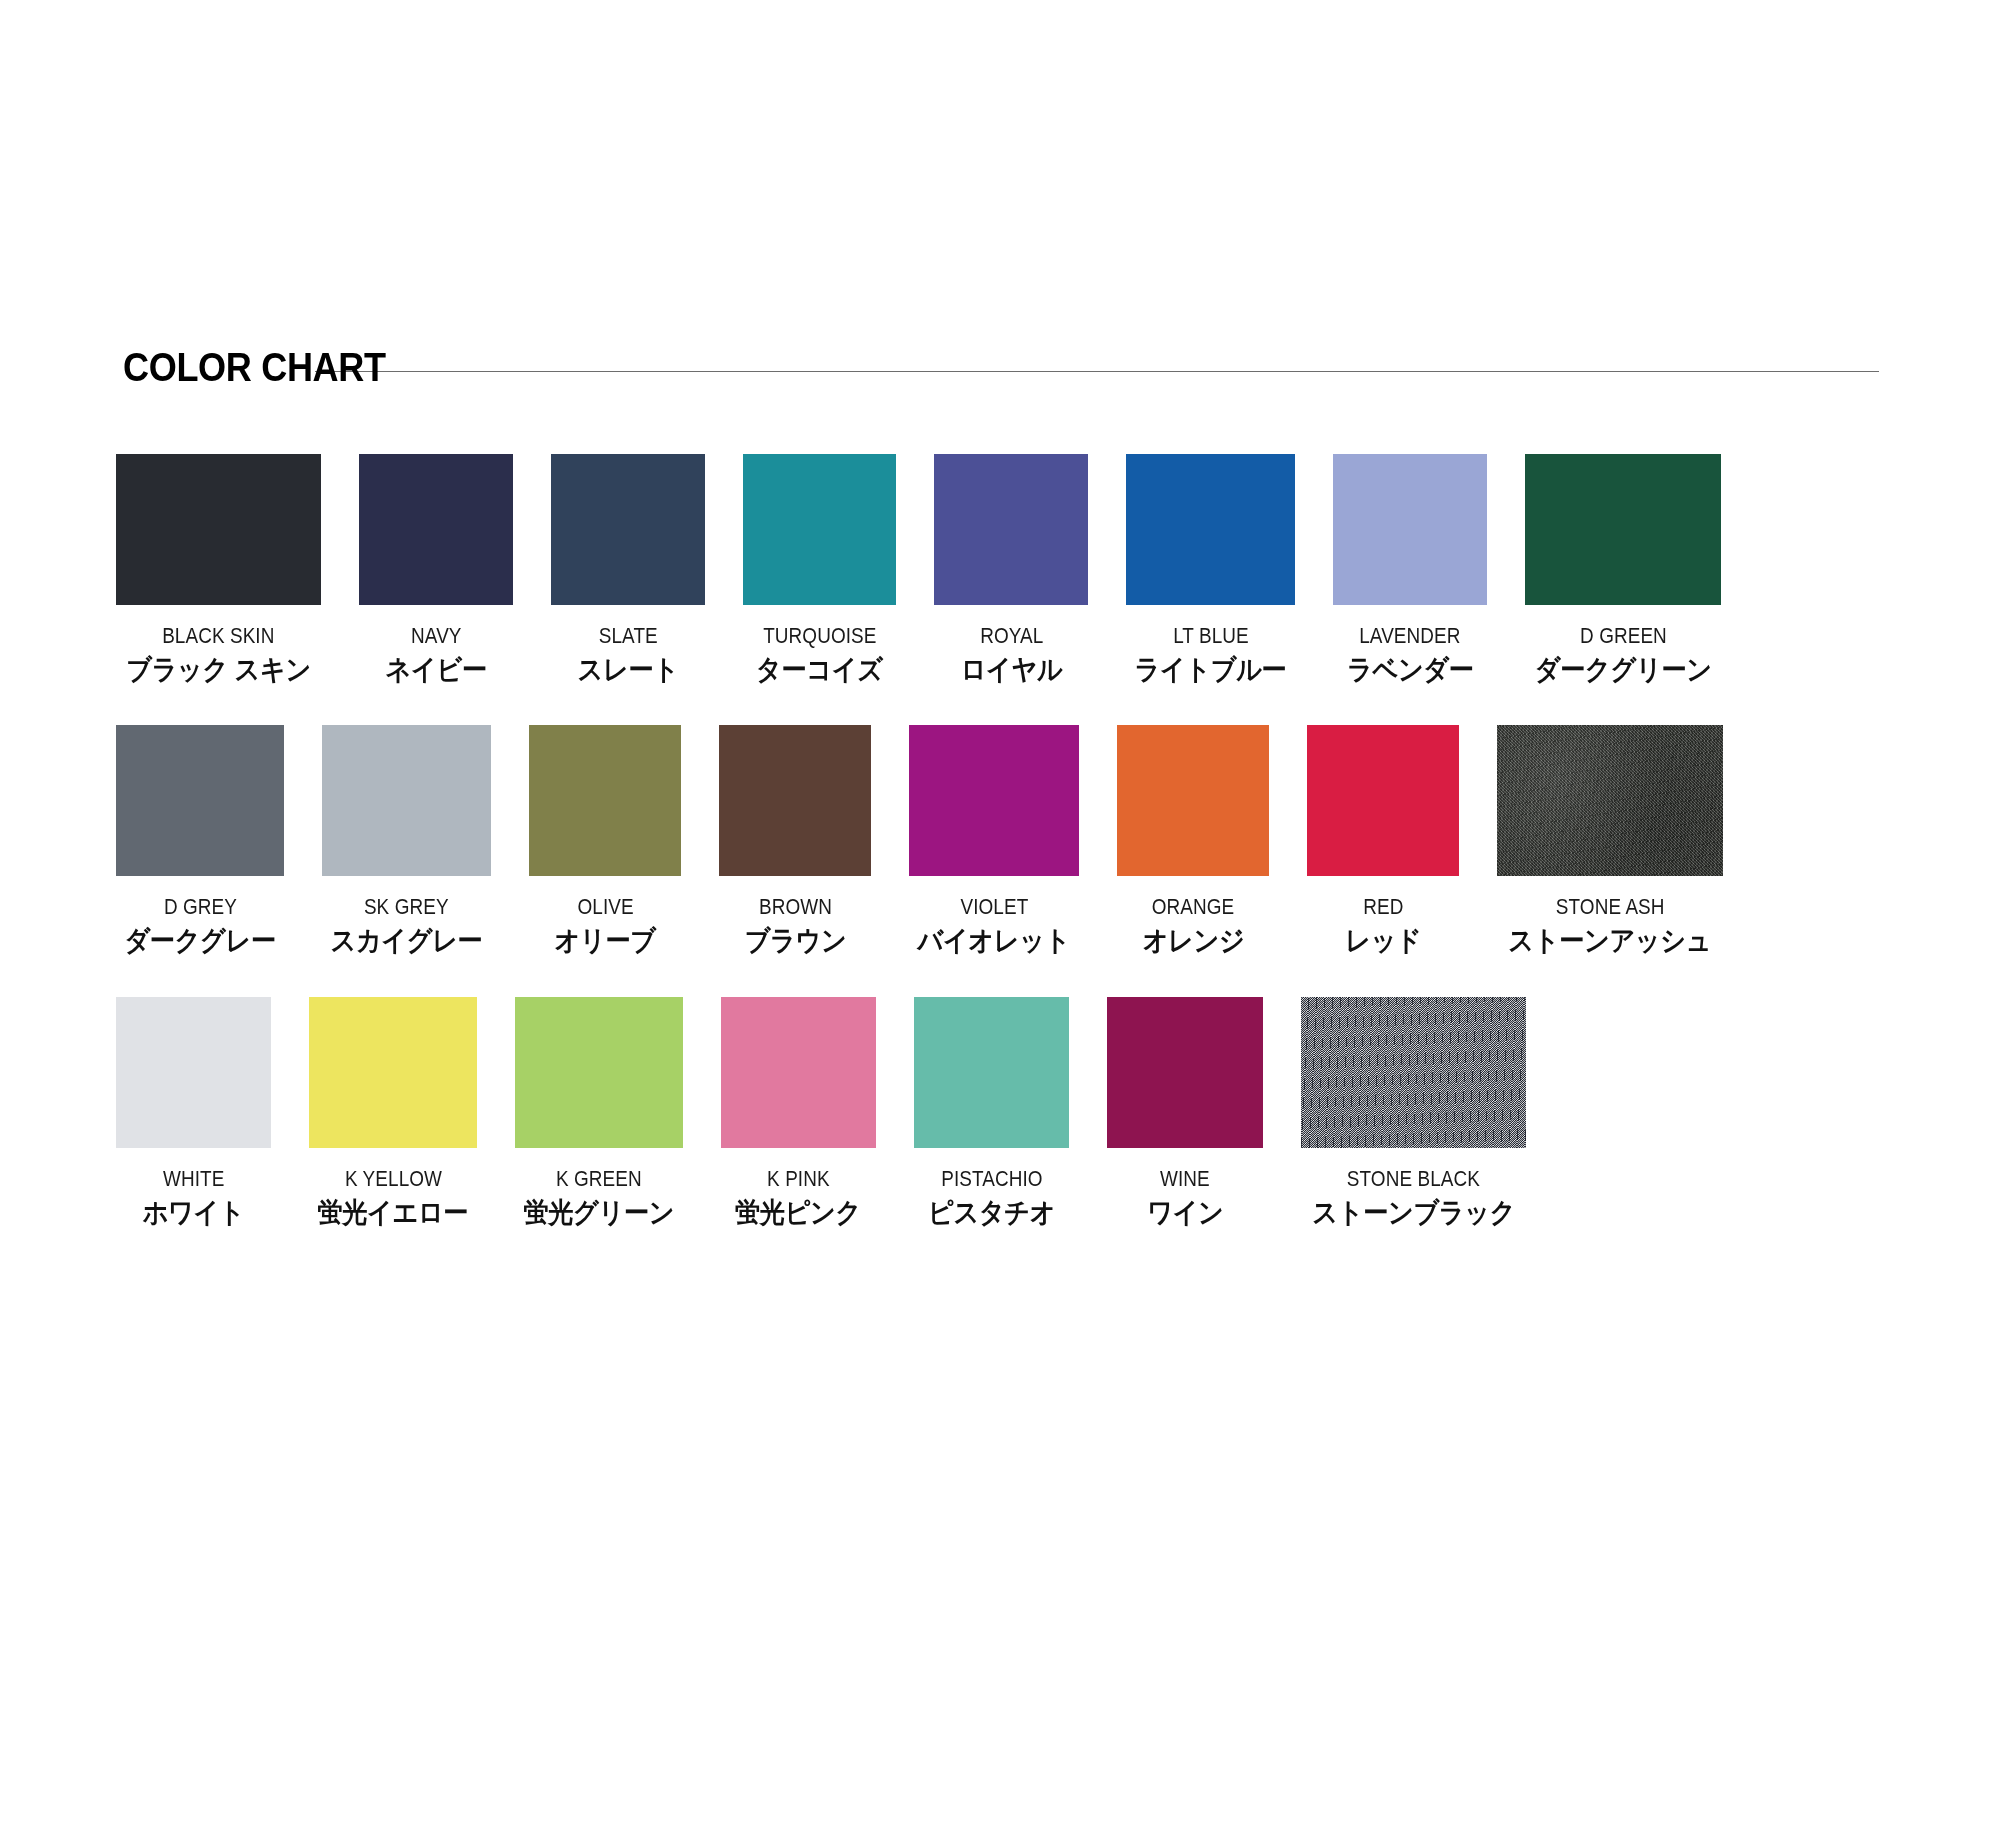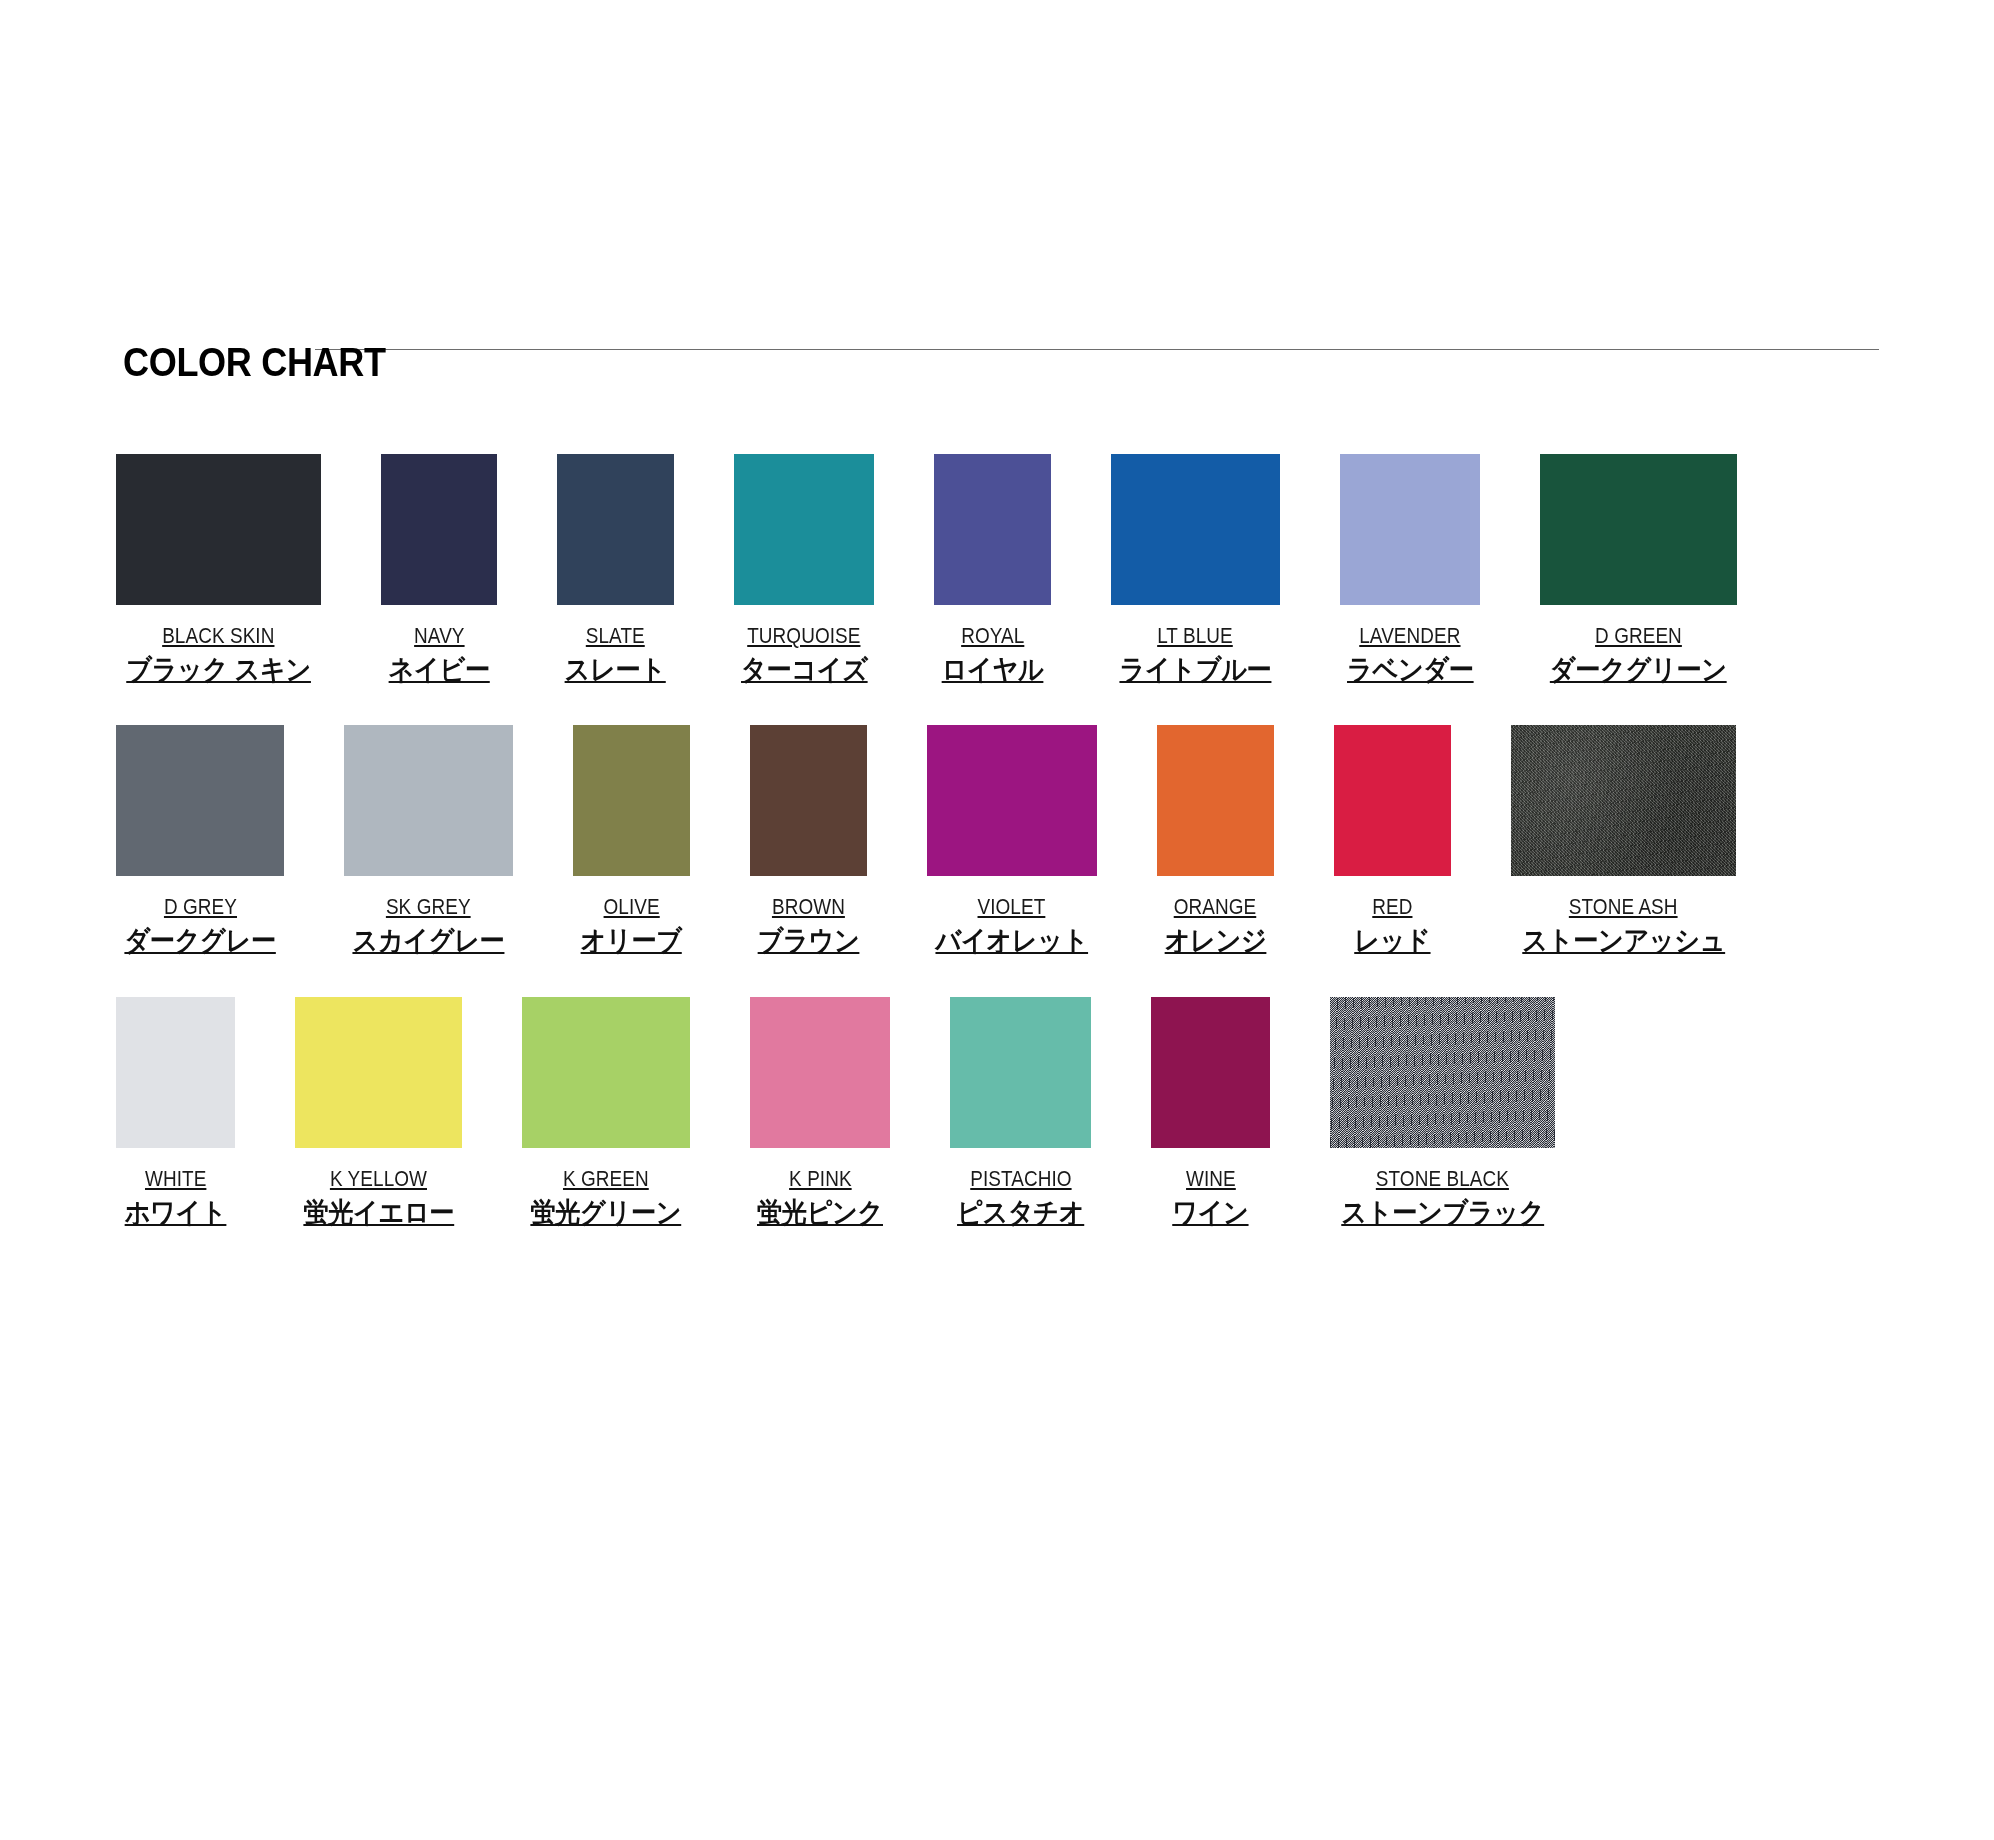--- a/index.html
+++ b/index.html
@@ -25,21 +25,21 @@
   }
 
   
   .chart-header {
     position: absolute;
     left: 123px;
     top: 342px;
     width: 1756px;
     height: 51px;
     display: flex;
-    align-items: flex-start;
+    align-items: center;
     gap: 25px;
   }
 
   .chart-title {
     font-size: 41px;
     font-weight: 700;
     letter-spacing: -0.4px;
     line-height: 1;
     color: #000000;
     white-space: nowrap;
@@ -62,22 +62,21 @@
     top: 454px;
     width: 1797px;
     display: flex;
     flex-direction: column;
     row-gap: 40px;
   }
 
   .swatch-row {
     display: grid;
     grid-template-columns: repeat(9, 1fr);
-    column-gap: 60px;
-    text-decoration: underline;
+    column-gap: 38px;
   }
 
   .swatch-cell {
     display: flex;
     flex-direction: column;
     align-items: center;
   }
 
   .swatch-chip {
     width: 100%;

